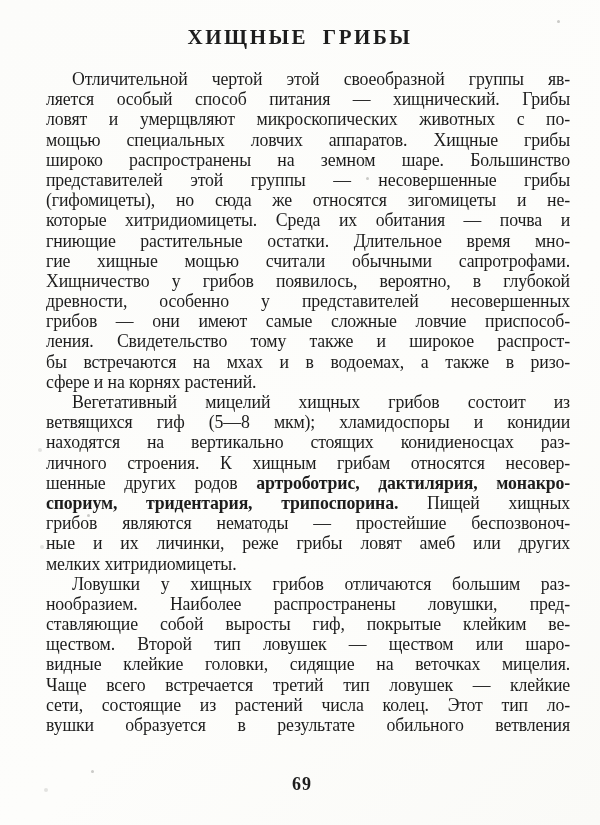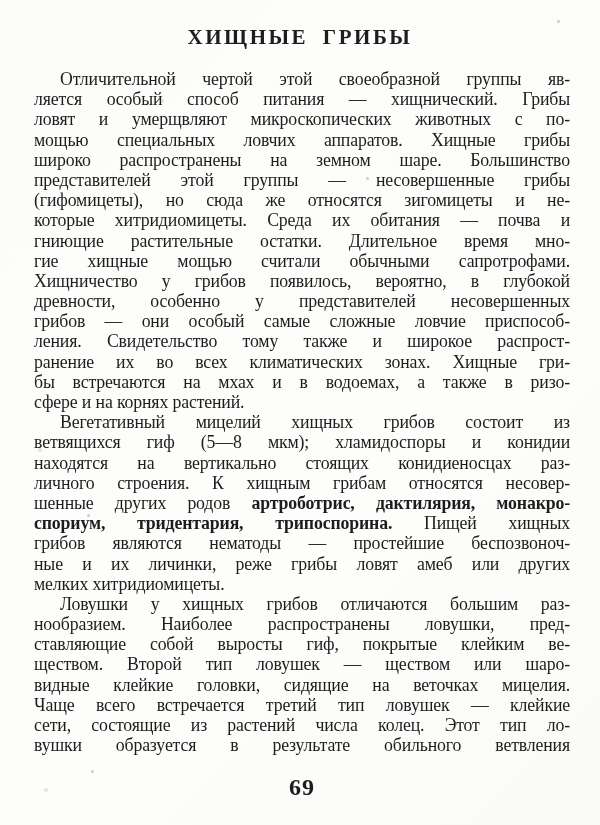--- a/index.html
+++ b/index.html
@@ -38,31 +38,31 @@
   }
   .line {
     text-align: justify;
     text-align-last: justify;
     -moz-text-align-last: justify;
     height: 20.2px;
     overflow: hidden;
     white-space: nowrap; 
   }
   
-  .line { white-space: normal; }
+  .line { white-space: normal; margin-left: 12px; }
   .line.indent { text-indent: 26px; }
   .line.noj { text-align-last: left; -moz-text-align-last: left; }
   .pagenum {
     position: absolute;
     top: 774px;
     left: 34px;
     width: 536px;
     text-align: center;
     font-weight: bold;
-    font-size: 24px;
+    font-size: 18px;
     letter-spacing: 1px;
   }
   .speck {
     position: absolute;
     width: 3px;
     height: 3px;
     border-radius: 50%;
     background: #6d6d68;
     opacity: 0.35;
   }
@@ -82,23 +82,22 @@
         <div class="line"><span>ловят и умерщвляют микроскопических животных с по-</span></div>
         <div class="line"><span>мощью специальных ловчих аппаратов. Хищные грибы</span></div>
         <div class="line"><span>широко распространены на земном шаре. Большинство</span></div>
         <div class="line"><span>представителей этой группы — несовершенные грибы</span></div>
         <div class="line"><span>(гифомицеты), но сюда же относятся зигомицеты и не-</span></div>
         <div class="line"><span>которые хитридиомицеты. Среда их обитания — почва и</span></div>
         <div class="line"><span>гниющие растительные остатки. Длительное время мно-</span></div>
         <div class="line"><span>гие хищные мощью считали обычными сапротрофами.</span></div>
         <div class="line"><span>Хищничество у грибов появилось, вероятно, в глубокой</span></div>
         <div class="line"><span>древности, особенно у представителей несовершенных</span></div>
-        <div class="line"><span>грибов — они особый самые сложные ловчие приспособ-</span></div>
+        <div class="line"><span>грибов — они имеют самые сложные ловчие приспособ-</span></div>
         <div class="line"><span>ления. Свидетельство тому также и широкое распрост-</span></div>
-        <div class="line"><span>ранение их во всех климатических зонах. Хищные гри-</span></div>
         <div class="line"><span>бы встречаются на мхах и в водоемах, а также в ризо-</span></div>
         <div class="line noj"><span>сфере и на корнях растений.</span></div>
       </div>
       <div>
         <div class="line indent"><span>Вегетативный мицелий хищных грибов состоит из</span></div>
         <div class="line"><span>ветвящихся гиф (5—8 мкм); хламидоспоры и конидии</span></div>
         <div class="line"><span>находятся на вертикально стоящих конидиеносцах раз-</span></div>
         <div class="line"><span>личного строения. К хищным грибам относятся несовер-</span></div>
         <div class="line"><span>шенные других родов </span><span style="font-weight: bold;">артроботрис, дактилярия, монакро-</span></div>
         <div class="line"><span style="font-weight: bold;">спориум, тридентария, трипоспорина.</span><span> Пищей хищных</span></div>

